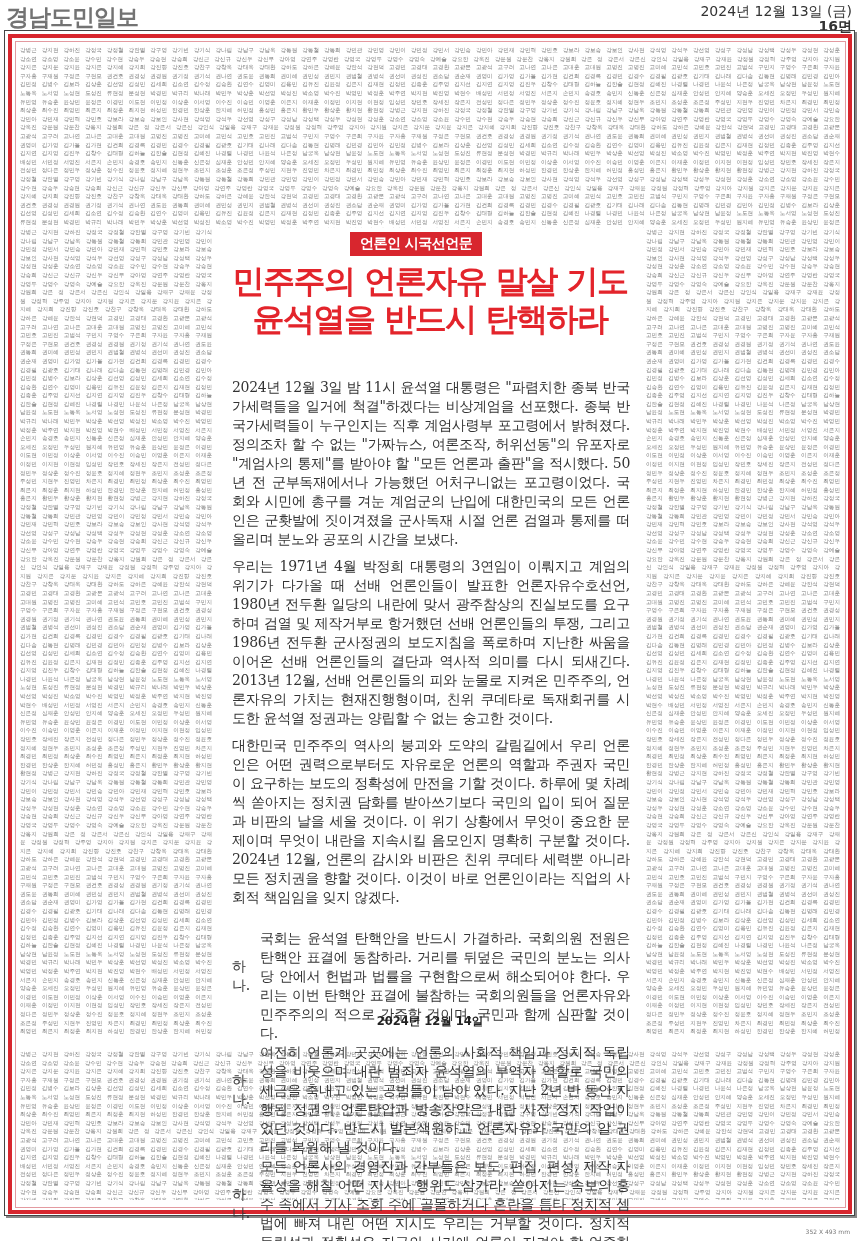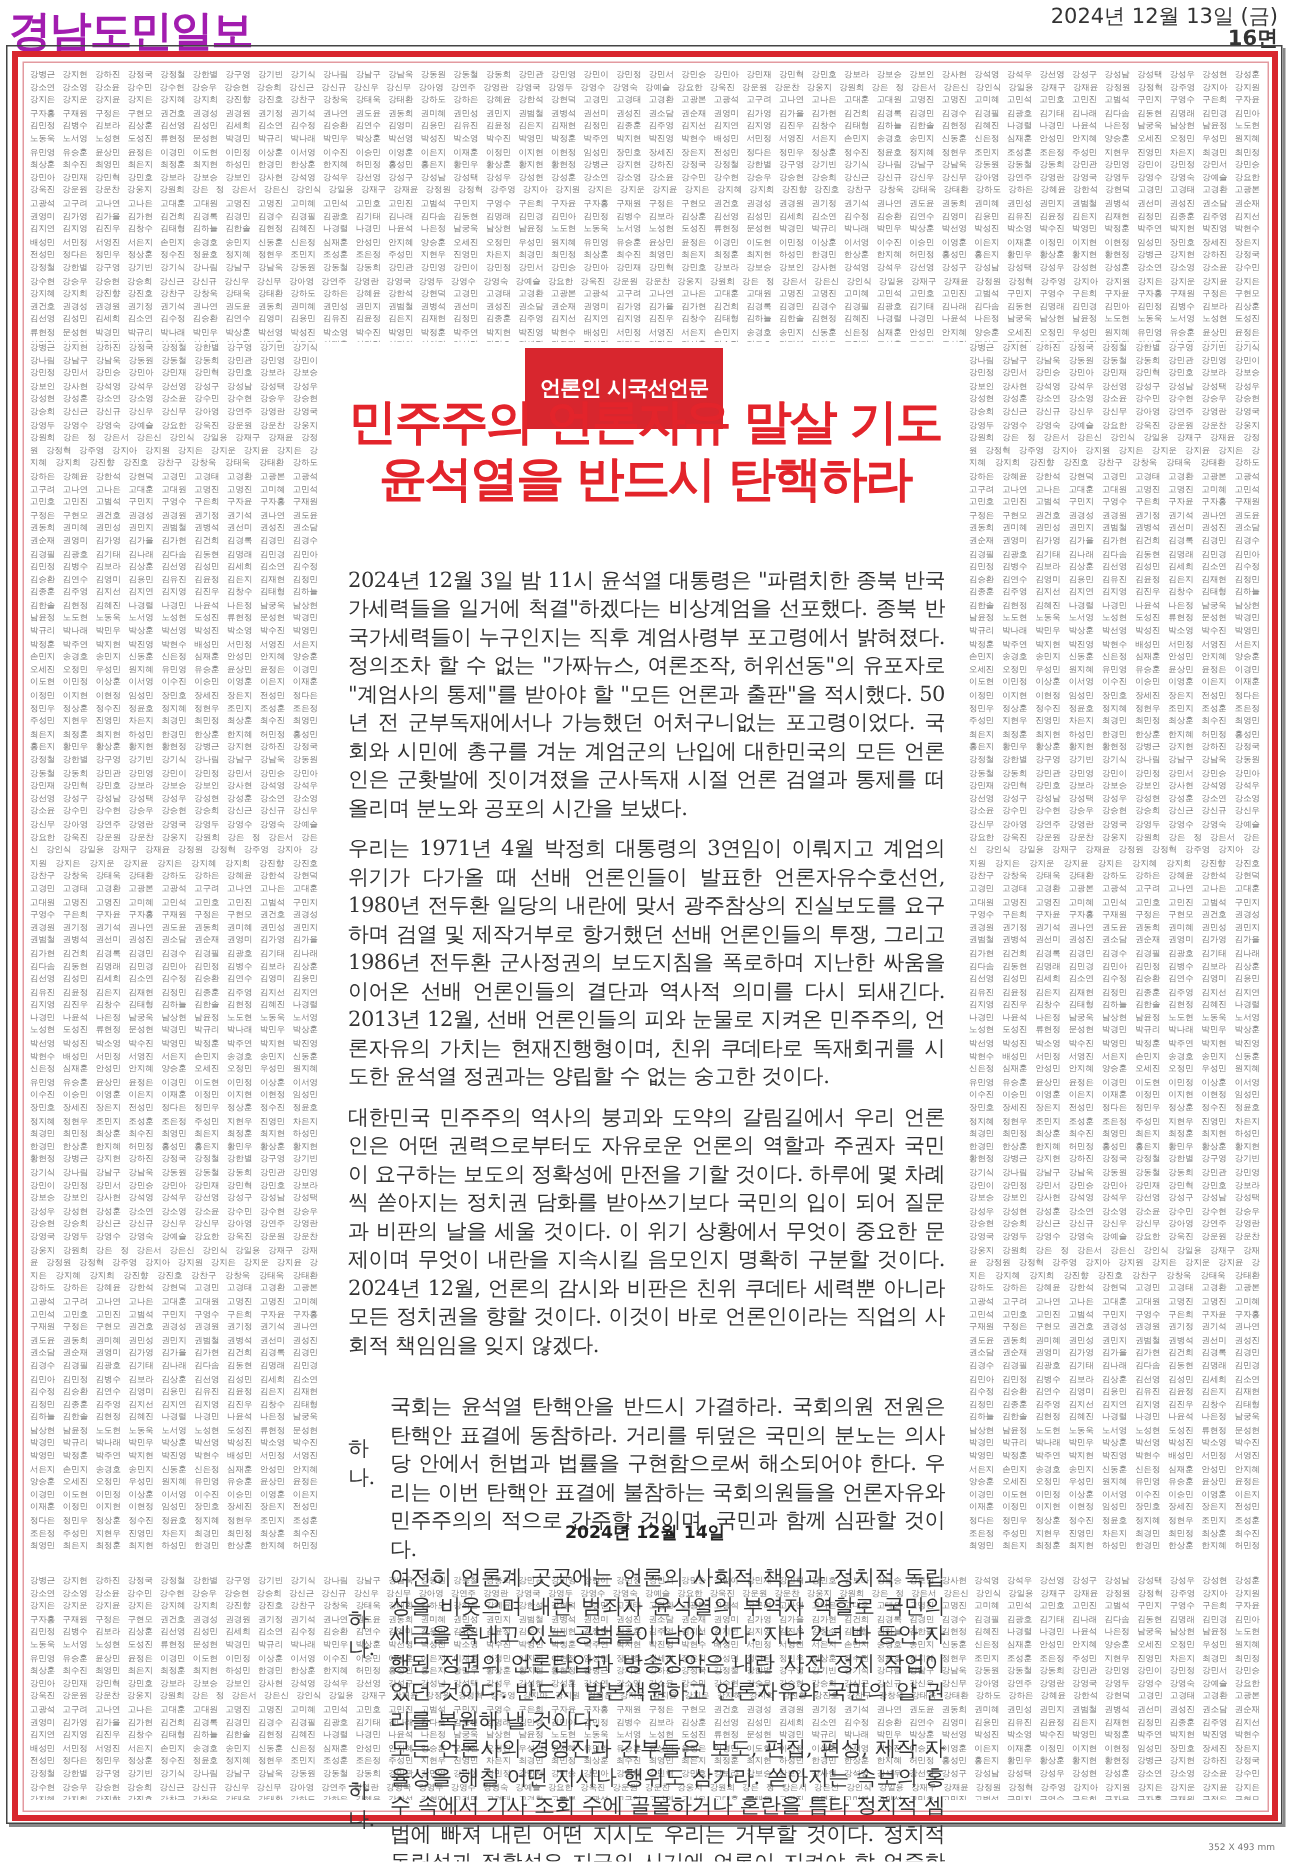--- a/index.html
+++ b/index.html
@@ -1,37 +1,37 @@
 <!DOCTYPE html>
 <html><head>
 <meta charset="utf-8">
 <style>
   html, body { margin:0; padding:0; background:#fff; }
   body { width:860px; height:1241px; position:relative; overflow:hidden;
          font-family:"DejaVu Sans","Liberation Sans",sans-serif; color:#222; }
-  .masthead { position:absolute; left:6px; top:2px; font-size:28px; font-weight:bold;
-              letter-spacing:-1px; color:#a21caf; }
+  .masthead { position:absolute; left:6px; top:2px; font-size:23px; font-weight:bold;
+              letter-spacing:-1px; color:#737373; }
   .dateline { position:absolute; right:8px; top:4px; font-size:14px; color:#333; text-align:right; line-height:15px; }
   .dateline .page { font-weight:bold; }
   .frame-outer { position:absolute; left:4px; top:30px; width:849px; height:1184px;
                  border:1px solid #444; box-shadow:2px 2px 0 #888; }
   .frame-red { position:absolute; left:8px; top:34px; width:836px; height:1172px;
                border:4px solid #d8262e; }
   .frame-inner { position:absolute; left:15px; top:41px; width:829px; height:1165px;
                  border:1px solid #e39aa0; }
   .names { position:absolute; font-size:5.6px; line-height:8.6px; color:#7a7a7a;
            word-spacing:3px; letter-spacing:0; overflow:hidden; text-align:justify;
            font-family:"DejaVu Sans",sans-serif; }
   .names-top { left:20px; top:46px; width:820px; height:182px; }
   .names-left { left:20px; top:228px; width:192px; height:808px; }
   .names-right { left:646px; top:228px; width:194px; height:808px; }
   .names-bottom { left:20px; top:1050px; width:820px; height:150px; }
   .center { position:absolute; left:218px; top:228px; width:424px; height:816px; background:#fff; }
   .label-box { position:absolute; left:132px; top:4px; background:#d8262e; color:#fff;
-               font-weight:bold; font-size:14px; padding:18px 10px; letter-spacing:-0.5px; }
+               font-weight:bold; font-size:14px; padding:3px 10px; letter-spacing:-0.5px; }
   .headline { position:absolute; left:0; top:34px; width:424px; text-align:center; color:#e3242b;
               font-weight:bold; font-size:32px; line-height:38px; letter-spacing:-1.5px; }
   .body { position:absolute; left:14px; top:150px; width:398px; font-family:"DejaVu Serif",serif;
           font-size:14px; line-height:19px; color:#333; letter-spacing:-0.3px; }
   .body p { margin:0 0 8px 0; text-align:justify; }
   .demands { margin-top:22px; }
   .demand { display:flex; margin-bottom:0; }
   .demand .bullet { flex:0 0 28px;margin-top:28px; }
   .demand .txt { flex:1; text-align:justify; }
   .signoff { position:absolute; left:0; top:784px; width:424px; text-align:center; font-weight:bold;

